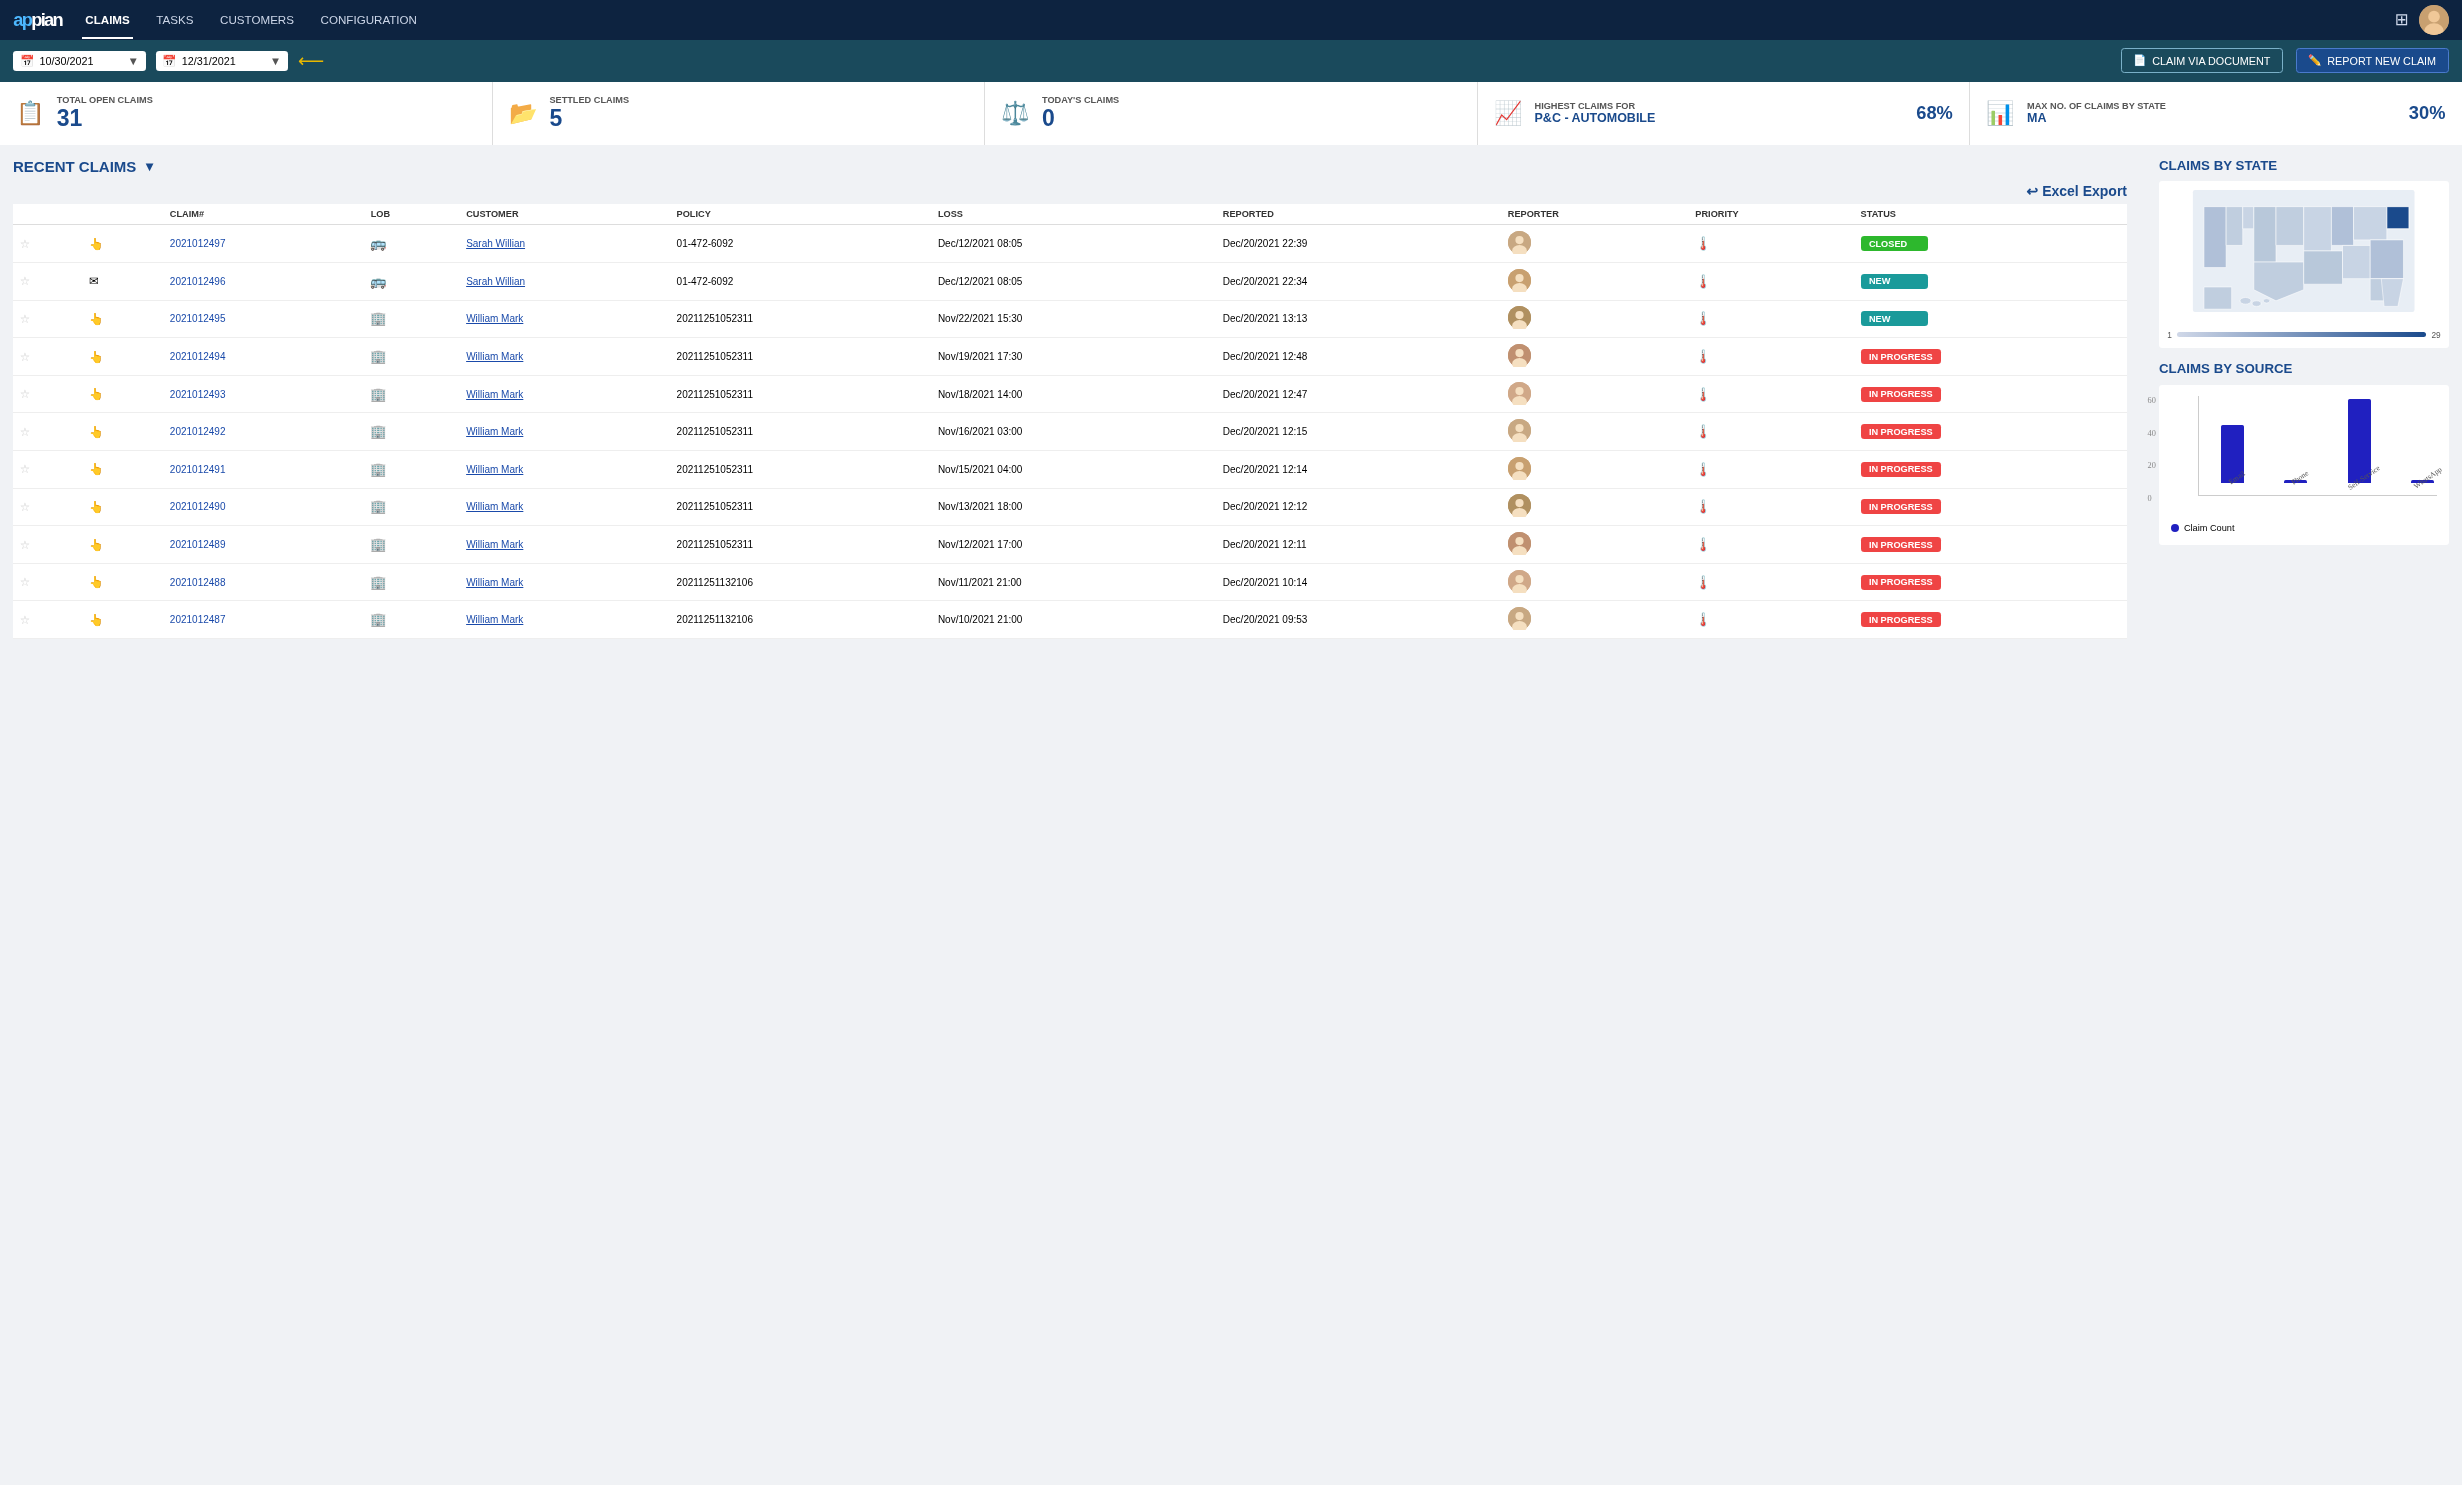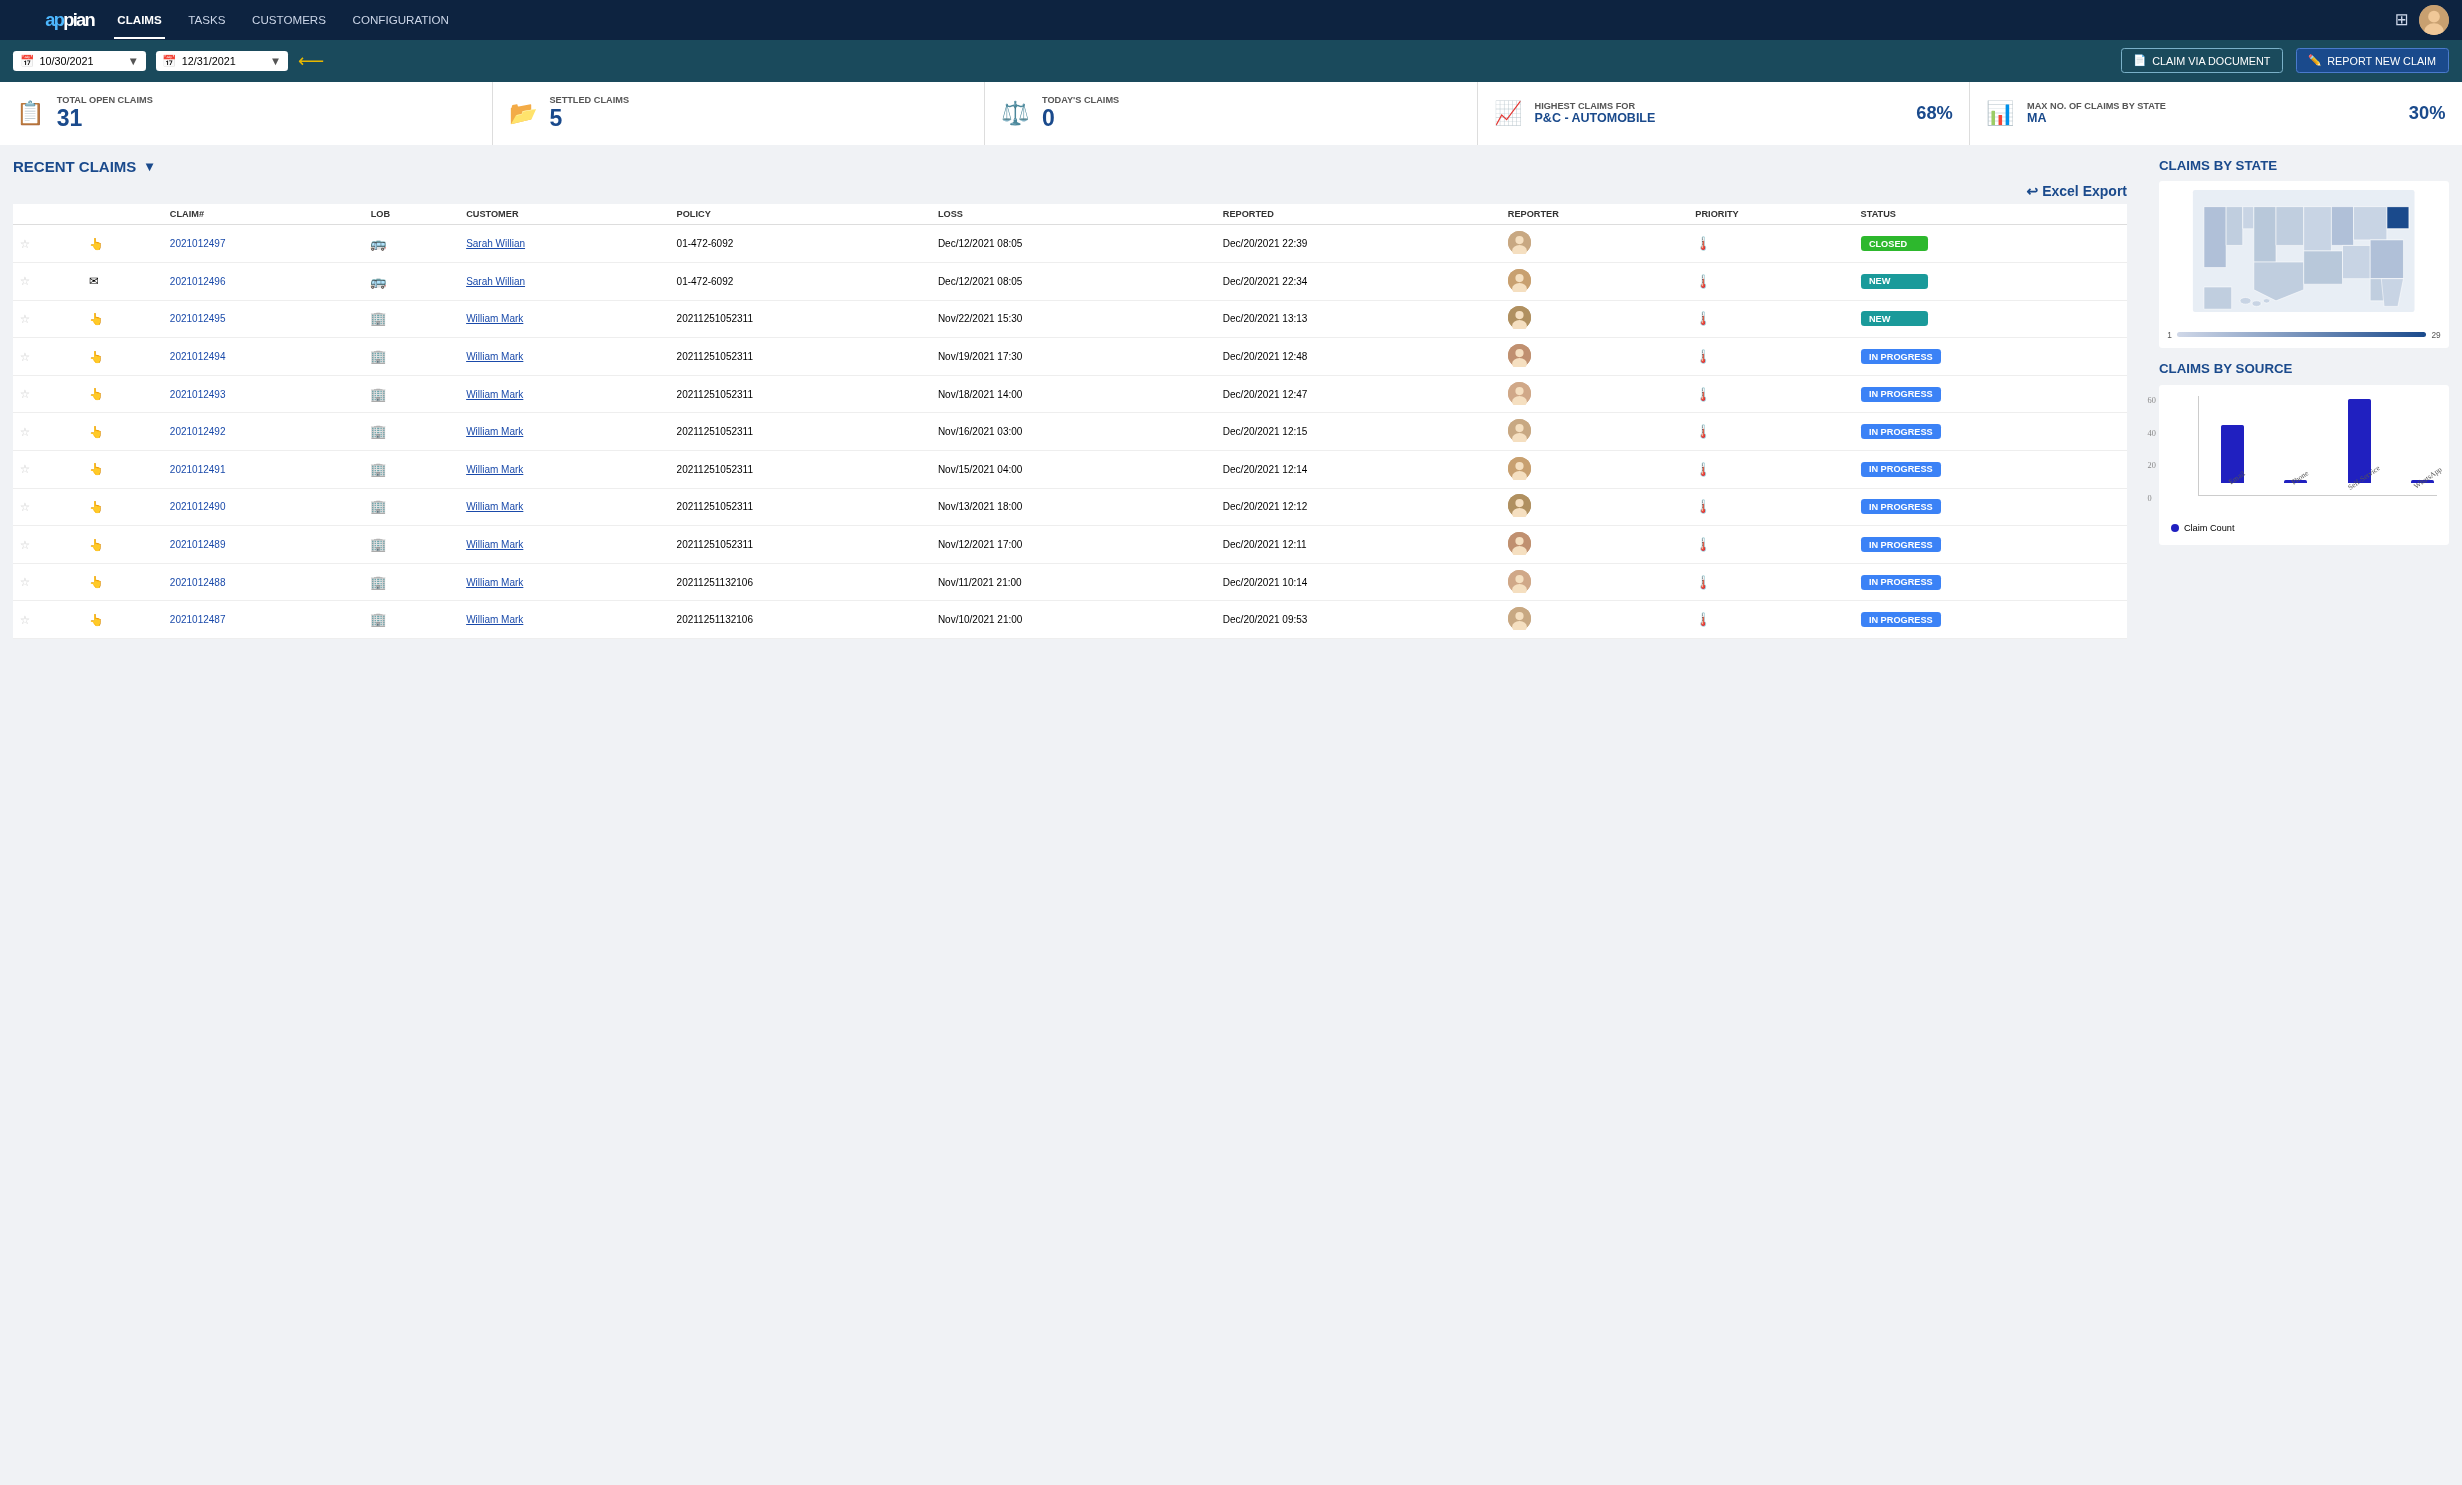--- a/index.html
+++ b/index.html
@@ -8,21 +8,21 @@
     
     .navbar {
       background: #0d2340;
       display: flex;
       align-items: center;
       padding: 0 13.3px;
       height: 40px;
       color: white;
     }
     .navbar .logo {
-      display: flex; align-items: center; margin-right: 20px; margin-left: 32px;
+      display: flex; align-items: center; margin-right: 20px;
     }
     .navbar .logo span { color: #4db8ff; font-weight: bold; font-size: 16.6px; letter-spacing: -0.8px; }
     .nav-items { display: flex; gap: 20px; flex: 1; }
     .nav-item { color: #ccd6e8; font-size: 11.6px; cursor: pointer; padding: 11.6px 3.3px; border-bottom: 2.5px solid transparent; }
     .nav-item.active { color: white; border-bottom: 2.5px solid white; font-weight: bold; }
     .nav-right { display: flex; align-items: center; gap: 10px; }
     .nav-grid-icon { color: #ccd6e8; font-size: 16.6px; cursor: pointer; }
     .avatar { width: 30px; height: 30px; border-radius: 50%; background: #c8a882; display:flex; align-items:center; justify-content:center; overflow:hidden; }
 
     
@@ -89,21 +89,21 @@
     .claim-link { color: #1a4aaa; text-decoration: none; font-weight: normal; }
     .lob-icon { font-size: 13.3px; color: #2a7a3a; }
     .customer-link { color: #1a4aaa; }
     .reporter-avatar { width: 23px; height: 23px; border-radius: 50%; background: #c8a882; display:inline-flex; align-items:center; justify-content:center; font-size:8.3px; }
 
     .badge {
       display: inline-block; padding: 2.5px 8.3px; border-radius: 3.3px; font-size: 9.2px; font-weight: bold; color: white; min-width: 67px; 
     }
     .badge-closed { background: #2db82d; }
     .badge-new { background: #1a9a9a; }
-    .badge-inprogress { background: #3b82f6; }
+    .badge-inprogress { background: #ef4444; }
 
     
     .right-section-title { color: #1a4a8c; font-size: 13.3px; font-weight: bold; margin-bottom: 8.3px; text-transform: uppercase; }
 
     
     .map-container {
       background: white; border-radius: 3.3px; padding: 8.3px; margin-bottom: 13.3px;
     }
     .us-map-svg { width: 100%; height: 133px; }
 

